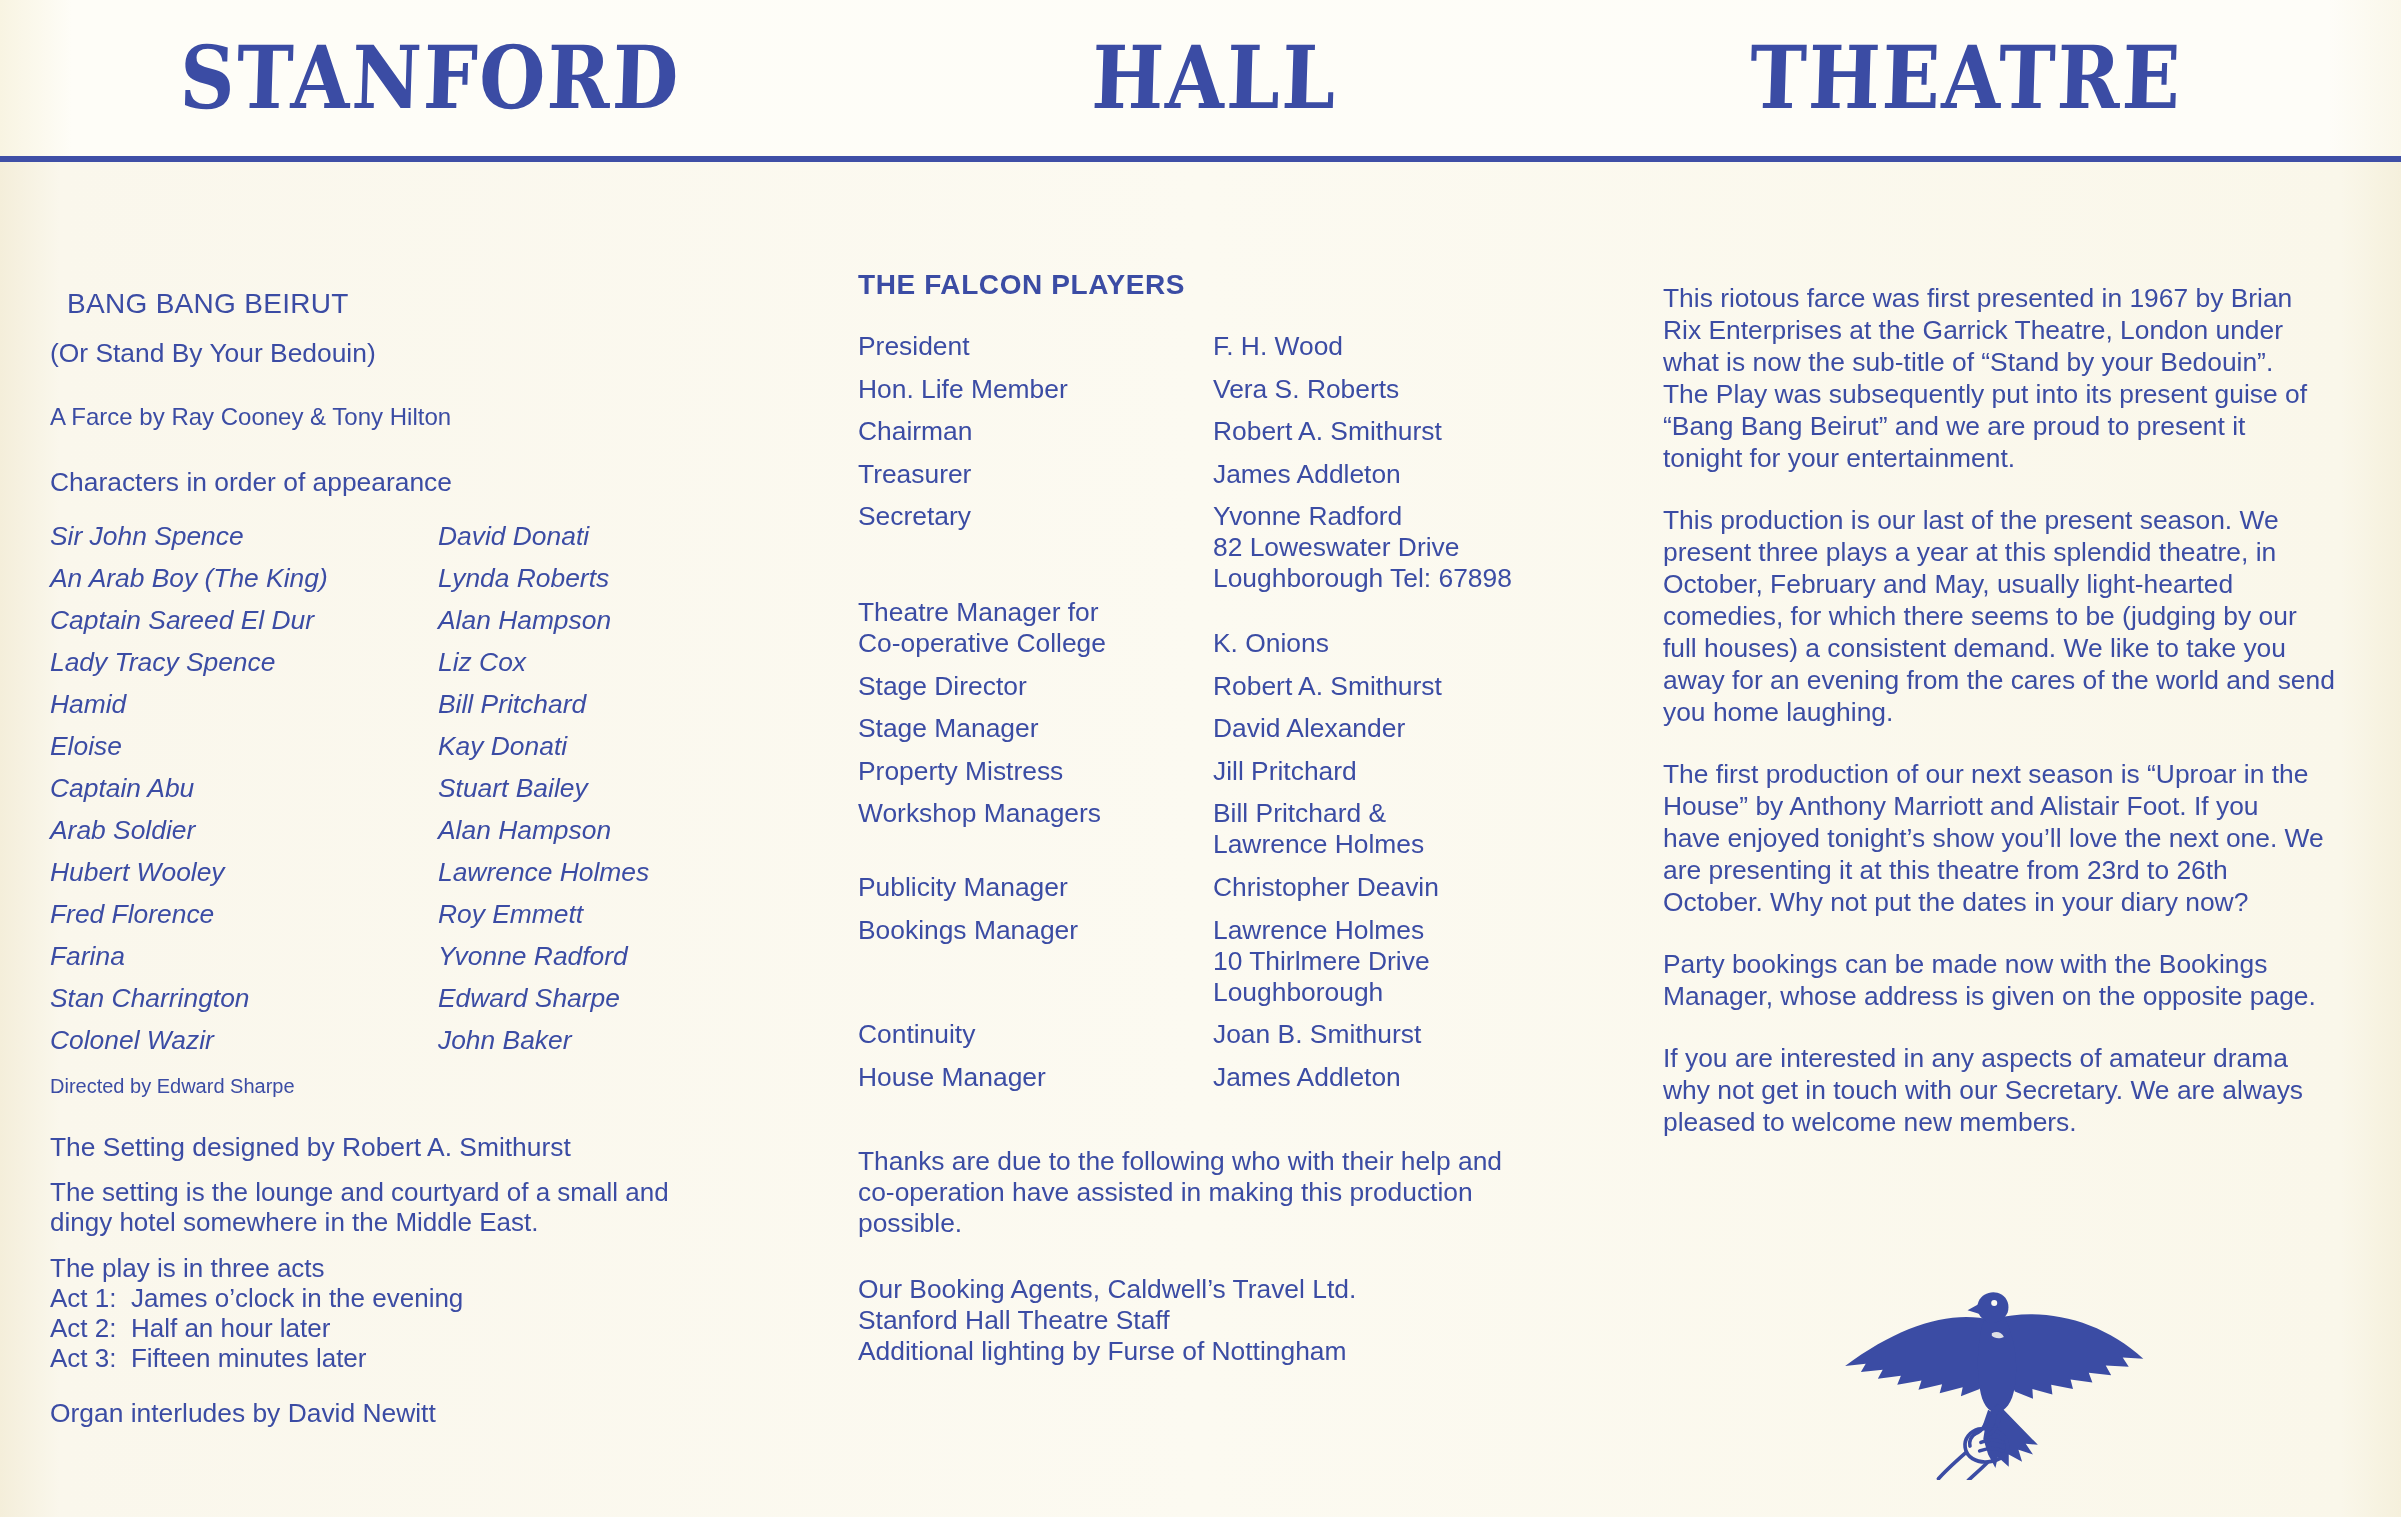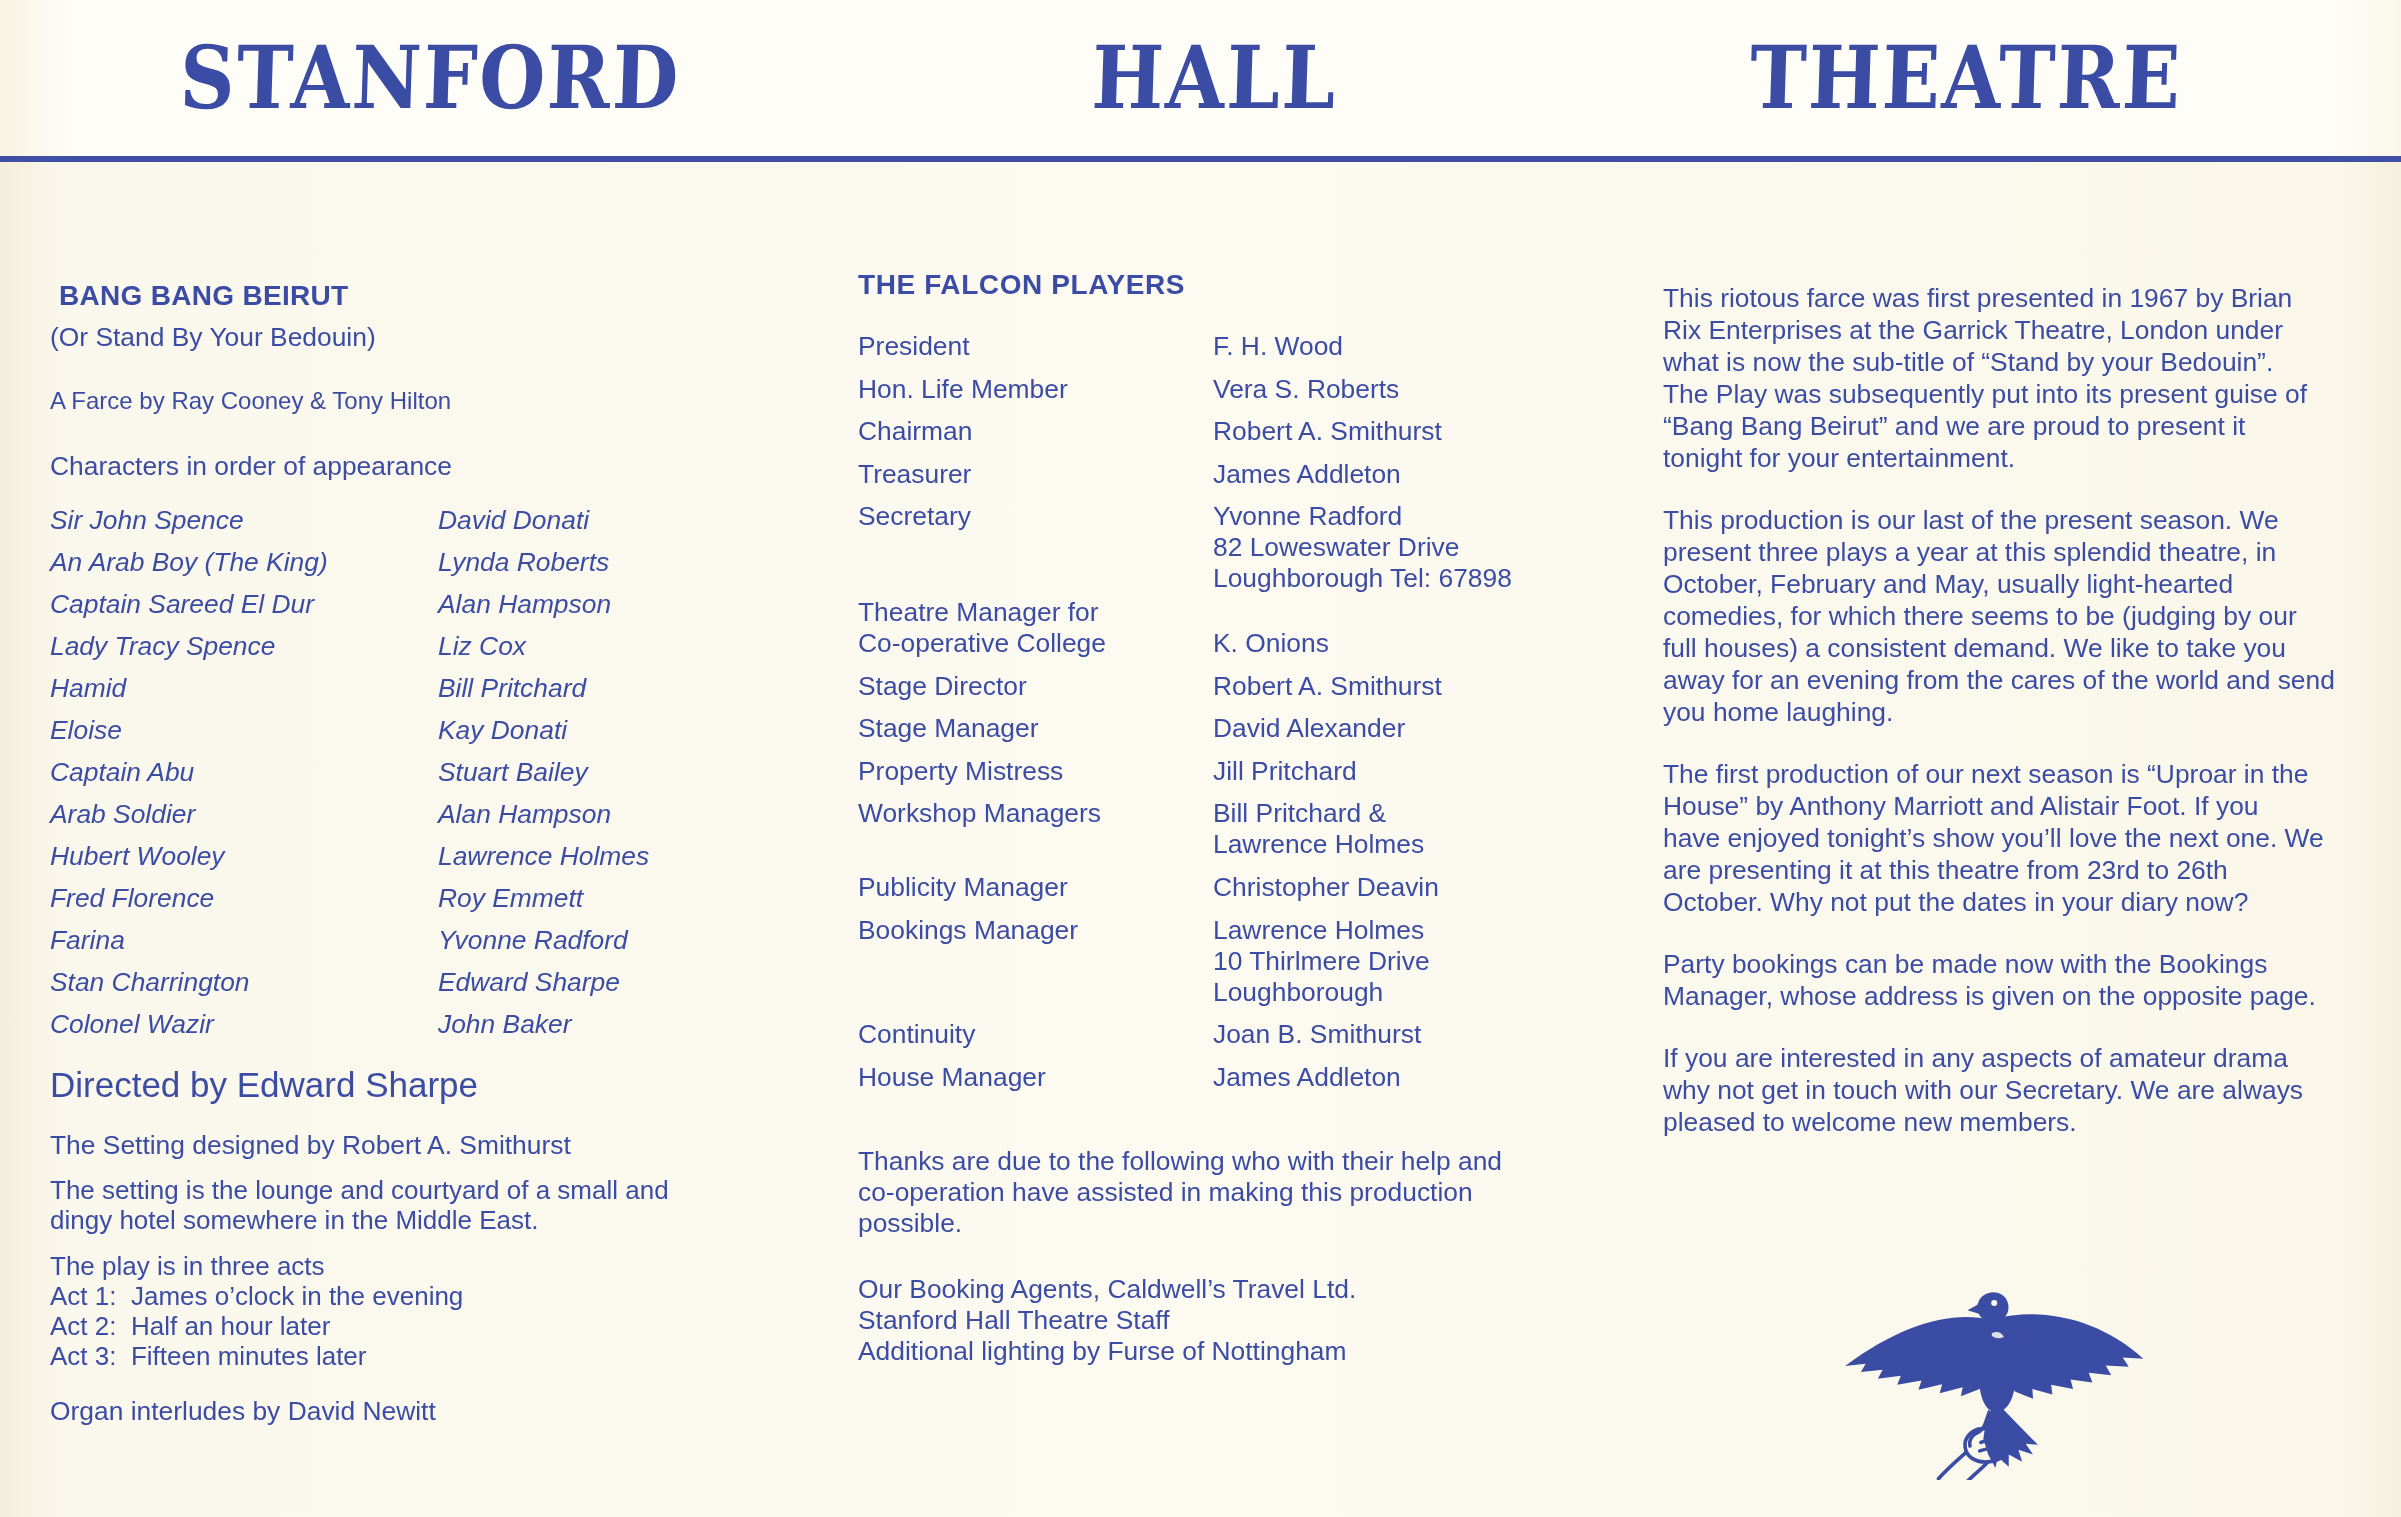--- a/index.html
+++ b/index.html
@@ -29,28 +29,28 @@
     font-size:76px;
     letter-spacing:1.9px;
   }
   .brand-word{display:inline-block;transform:scaleY(1.14) skewX(-2deg);}
   
   .col{position:absolute;}
   .col-left{left:50px;top:270px;width:766px;}
   .col-mid{left:858px;top:269px;width:805px;}
   .col-right{left:1663px;top:282px;width:750px;}
   
-  .play-title{font-size:28px;font-weight:700;letter-spacing:0.3px;line-height:33px;margin:9px;}
+  .play-title{font-size:28px;font-weight:400;letter-spacing:0.3px;line-height:33px;margin:17px;}
   .play-subtitle{font-size:26.4px;line-height:32px;margin:2.6px 0 0;}
   .play-byline{font-size:24px;line-height:30px;margin:33px 0 0;}
   .cast-heading{font-size:26.4px;line-height:31px;margin:35px 0 23px;}
   .cast-row{display:flex;font-size:26.4px;line-height:31px;margin-bottom:11px;font-style:italic;}
   .cast-character{flex:0 0 388px;}
   .cast-actor{flex:1;}
-  .directed-by{font-size:35px;line-height:31px;margin-top:29px;}
+  .directed-by{font-size:20px;line-height:31px;margin-top:15px;}
   .setting-credit{font-size:26.4px;line-height:31px;margin-top:30px;}
   .setting-note{font-size:26px;line-height:30px;margin:14px 0 0;white-space:pre-line;}
   .acts-heading{font-size:26px;line-height:30px;margin-top:16px;}
   .act-line{font-size:26px;line-height:30px;white-space:pre;}
   .organ-note{font-size:26.4px;line-height:31px;margin-top:24.5px;}
   
   .society-heading{font-size:28px;font-weight:700;letter-spacing:0.6px;line-height:32px;margin:0 0 30px;}
   .officer-row{display:flex;font-size:26.4px;line-height:31px;margin-bottom:11.6px;}
   .officer-row.tight{margin-bottom:2.6px;}
   .officer-row.align-bottom{align-items:flex-end;}

